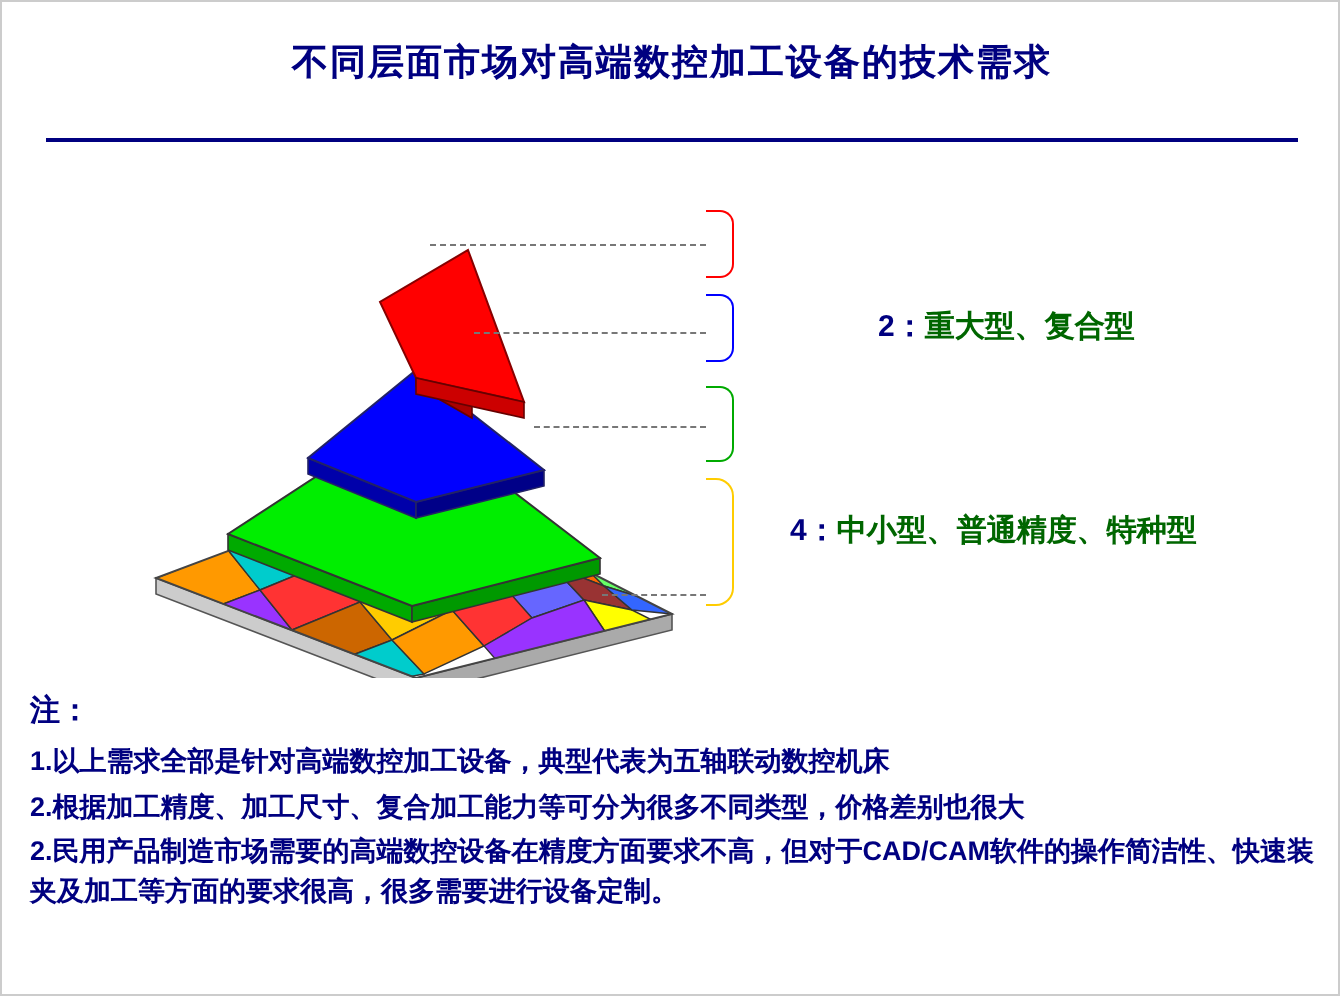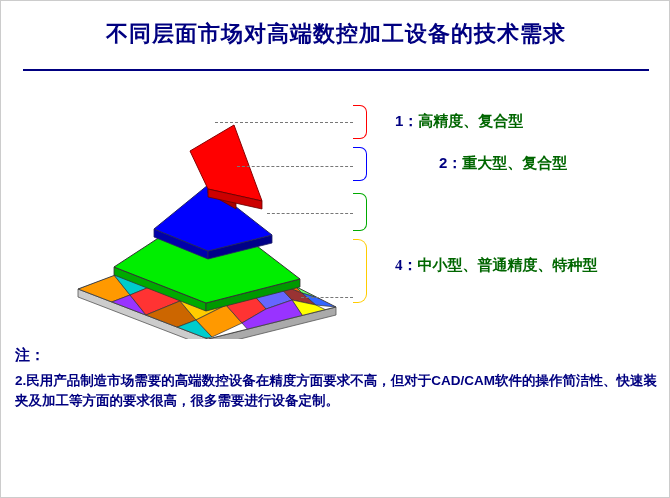--- a/index.html
+++ b/index.html
@@ -21,21 +21,21 @@
     background: #ffffff;
     border: 1px solid #cccccc;
     box-sizing: border-box;
   }
   .title {
     position: absolute;
     left: 0;
     top: 18px;
     width: 670px;
     text-align: center;
-    font-size: 22px;
+    font-size: 18px;
     font-weight: bold;
     color: #000080;
     letter-spacing: 1px;
     white-space: nowrap;
   }
   .title-underline {
     position: absolute;
     left: 22px;
     top: 68px;
     width: 626px;
@@ -182,35 +182,34 @@
   <div>
     <div class="leader" style="left:214px; top:121px; width:138px;"></div>
     <div class="leader" style="left:236px; top:165px; width:116px;"></div>
     <div class="leader" style="left:266px; top:212px; width:86px;"></div>
     <div class="leader" style="left:300px; top:296px; width:52px;"></div>
   </div>
 
   <div class="legend">
 
     <div class="brace" style="top:8px; height:34px; border-color:#ff0000; border-top-right-radius:7px; border-bottom-right-radius:7px;"></div>
-    <div class="legend-row" style="top:15px;">
-      <span class="num">1：</span><span>高精度、复合型</span>
-    </div>
 
     <div class="brace" style="top:50px; height:34px; border-color:#0000ff; border-top-right-radius:7px; border-bottom-right-radius:7px;"></div>
     <div class="legend-row" style="top:57px;margin-left:44px;">
       <span class="num">2：</span><span>重大型、复合型</span>
     </div>
 
     <div class="brace" style="top:96px; height:38px; border-color:#00aa00; border-top-right-radius:7px; border-bottom-right-radius:7px;"></div>
 
     <div class="brace" style="top:142px; height:64px; border-color:#ffcc00; border-top-right-radius:9px; border-bottom-right-radius:9px;"></div>
-    <div class="legend-row" style="top:159px;font-family:Liberation Serif, serif;">
+    <div class="legend-row" style="top:159px;">
       <span class="num">4：</span><span>中小型、普通精度、特种型</span>
     </div>
   </div>
 
   <div class="notes">
     <div class="notes-title">注：</div>
+    <div class="note">1.以上需求全部是针对高端数控加工设备，典型代表为五轴联动数控机床</div>
+    <div class="note">2.根据加工精度、加工尺寸、复合加工能力等可分为很多不同类型，价格差别也很大</div>
     <div class="note">2.民用产品制造市场需要的高端数控设备在精度方面要求不高，但对于CAD/CAM软件的操作简洁性、快速装夹及加工等方面的要求很高，很多需要进行设备定制。</div>
   </div>
 
 </div>
 
 </body></html>

